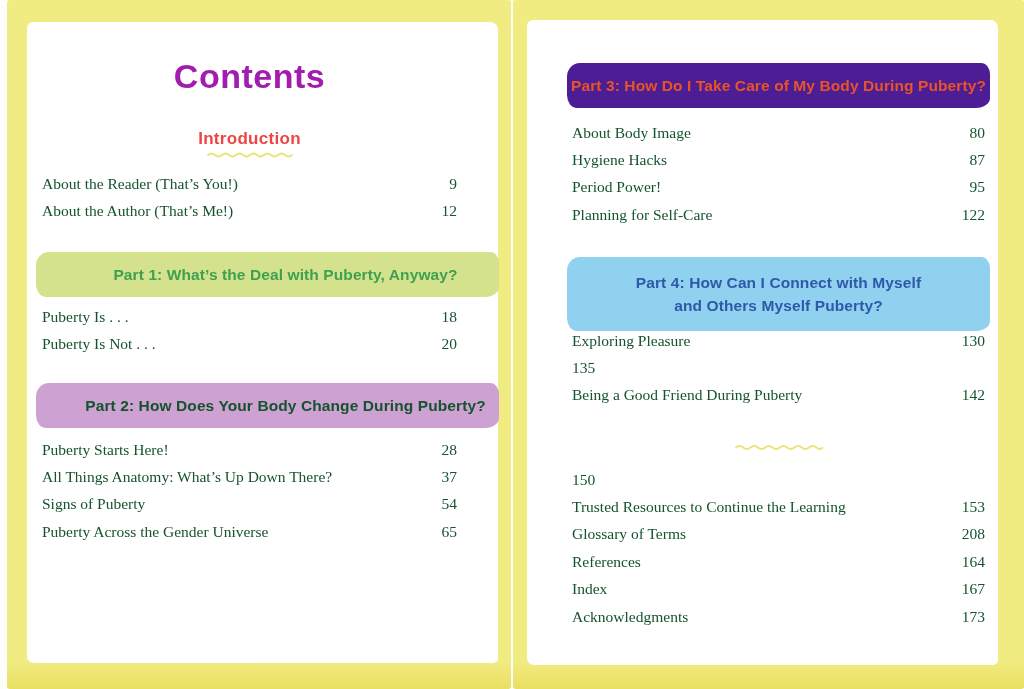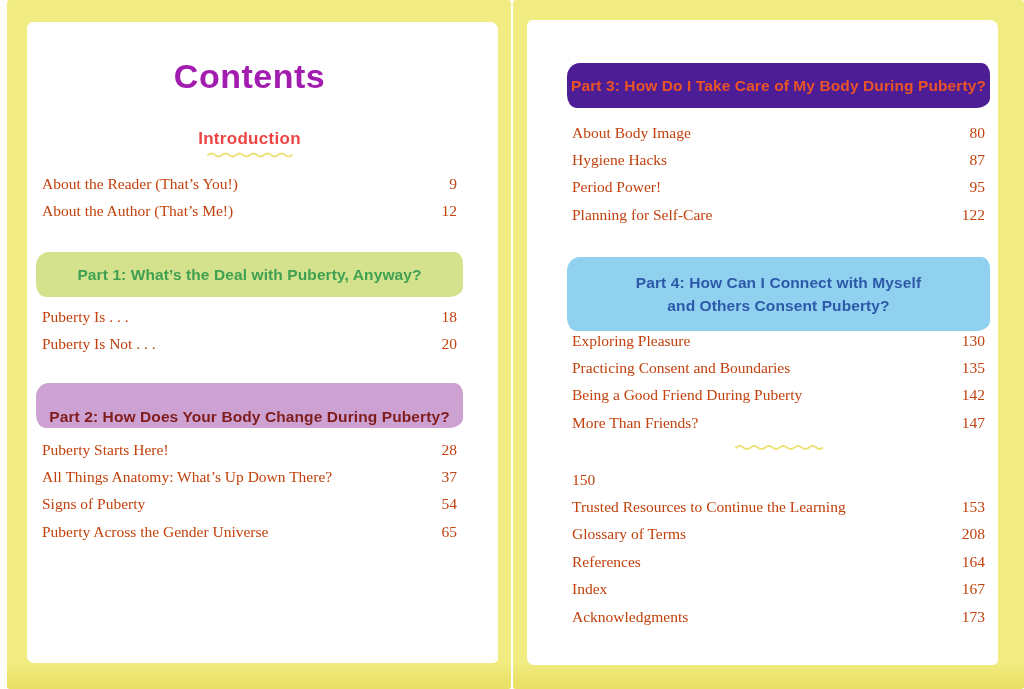--- a/index.html
+++ b/index.html
@@ -48,32 +48,32 @@
   .squiggle-divider   { position: absolute; top: 443px; left: 59px; width: 413px; text-align: center; }
 
   .rows { position: absolute; }
   .page-left  .rows { left: 42px; width: 415px; }
   .page-right .rows { left: 59px; width: 413px; }
   .toc-row {
     height: 27.4px;
     display: flex; justify-content: space-between; align-items: center;
     font-family: "Liberation Serif", serif;
     font-size: 15.5px;
-    color: #c2410c;
+    color: #14532d;
   }
   .toc-row .pageno { font-family: "Liberation Serif", serif; }
 
   .banner {
     position: absolute;
     display: flex; flex-direction: column; align-items: center; justify-content: center;
     text-align: center;
     font-weight: bold; font-size: 15.5px; letter-spacing: 0.1px;
     border-radius: 13px 9px 14px 10px / 14px 11px 10px 13px;
   }
-  .page-left  .banner { left: 36px; width: 427px; height: 45px; }
+  .page-left  .banner { left: 36px; width: 427px; height: 45px; padding-left: 36px; }
   .page-right .banner { left: 54px; width: 423px; }
   .banner .line { display: block; line-height: 23px; }
 
   .rows-intro  { top: 170px; }
   .banner-p1   { top: 252px; }
   .rows-p1     { top: 303px; }
   .banner-p2   { top: 383px; }
   .rows-p2     { top: 436px; }
 
   .banner-p3   { top: 63px;  height: 45px; }
@@ -120,21 +120,21 @@
       <div class="toc-row">
         <span>Puberty Is . . .</span>
         <span class="pageno">18</span>
       </div>
       <div class="toc-row">
         <span>Puberty Is Not . . .</span>
         <span class="pageno">20</span>
       </div>
     </div>
 
-    <div class="banner banner-p2" style="background-color: rgb(205, 161, 209); color: #7f1d1d; justify-content: flex-end;">
+    <div class="banner banner-p2" style="background-color: rgb(205, 161, 209); color: #14532d;">
       <span class="line">Part 2: How Does Your Body Change During Puberty?</span>
     </div>
 
     <div class="rows rows-p2">
       <div class="toc-row">
         <span>Puberty Starts Here!</span>
         <span class="pageno">28</span>
       </div>
       <div class="toc-row">
         <span>All Things Anatomy: What’s Up Down There?</span>
@@ -173,39 +173,34 @@
         <span class="pageno">95</span>
       </div>
       <div class="toc-row">
         <span>Planning for Self-Care</span>
         <span class="pageno">122</span>
       </div>
     </div>
 
     <div class="banner banner-p4" style="background-color: rgb(144, 209, 240); color: rgb(46, 89, 168);">
       <span class="line">Part 4: How Can I Connect with Myself</span>
-      <span class="line">and Others Consent Puberty?</span>
+      <span class="line">and Others Myself Puberty?</span>
     </div>
 
     <div class="rows rows-p4">
       <div class="toc-row">
         <span>Exploring Pleasure</span>
         <span class="pageno">130</span>
       </div>
       <div class="toc-row">
-        <span>Practicing Consent and Boundaries</span>
         <span class="pageno">135</span>
       </div>
       <div class="toc-row">
         <span>Being a Good Friend During Puberty</span>
         <span class="pageno">142</span>
-      </div>
-      <div class="toc-row">
-        <span>More Than Friends?</span>
-        <span class="pageno">147</span>
       </div>
     </div>
 
     <div class="squiggle-divider">
       <svg class="squiggle" width="88" height="9" viewBox="0 0 88 9">
         <path d="M1,4.5 Q4.7,1.5 8.3,4.5 T15.6,4.5 T22.9,4.5 T30.2,4.5 T37.5,4.5 T44.8,4.5 T52.1,4.5 T59.4,4.5 T66.7,4.5 T74,4.5 T81.3,4.5 T88,4.5" fill="none" stroke-width="1.8" stroke-linecap="round" style="stroke: rgb(236, 226, 118);"></path>
       </svg>
     </div>
 
     <div class="rows rows-back">

